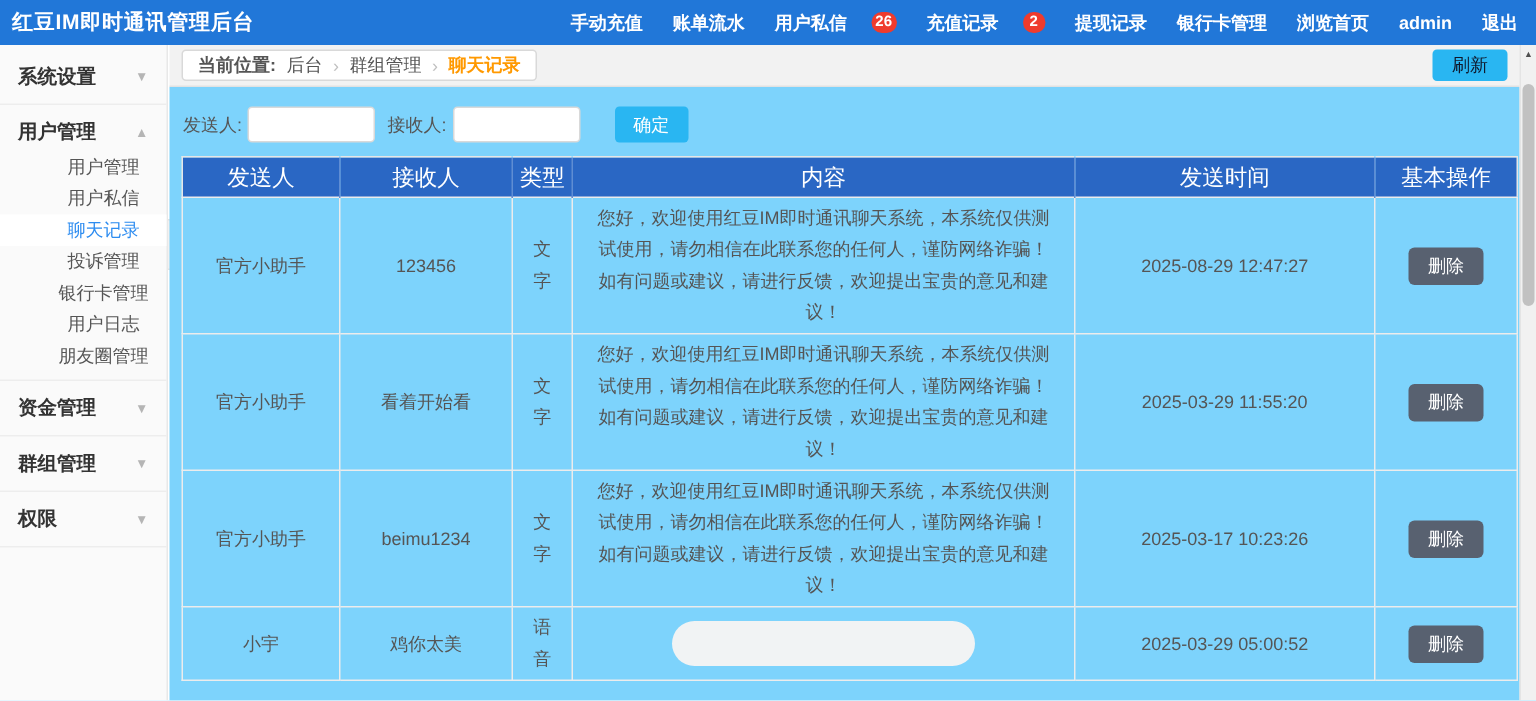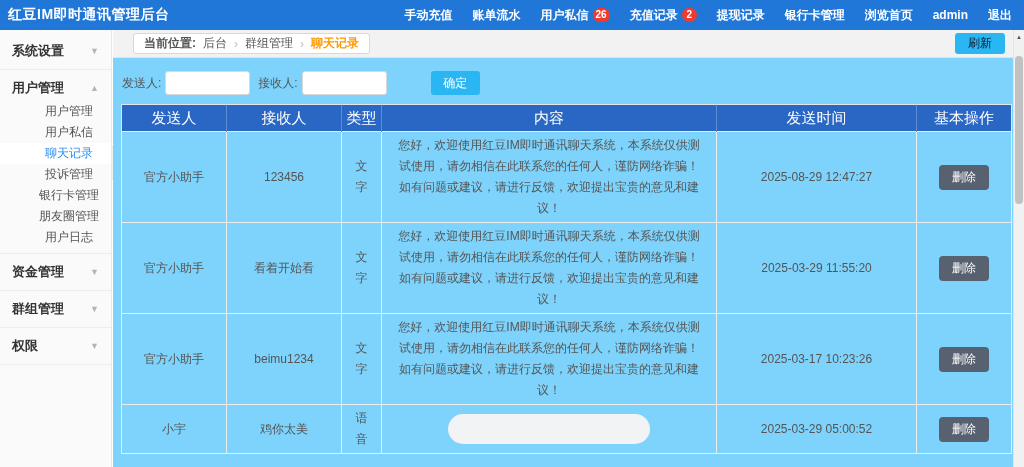--- a/index.html
+++ b/index.html
@@ -7,21 +7,21 @@
   .page { position:relative; width:1024px; height:467px; overflow:hidden; background:#fff; }
 
   
   .topbar { position:absolute; left:0; top:0; width:1024px; height:30px; background:#2177d8;
             display:flex; align-items:center; justify-content:space-between; padding:0 12px 0 8px; }
   .topbar-title { color:#fff; font-size:14px; font-weight:700; letter-spacing:0.5px; }
   .topnav { display:flex; align-items:center; gap:20px; }
   .nav-item { color:#fff; font-size:12px; font-weight:700; cursor:pointer; white-space:nowrap; display:flex; align-items:center; }
   .badge { display:inline-block; min-width:15px; height:14px; line-height:14px; border-radius:8px;
            background:#ef3b2d; color:#fff; font-size:10px; font-weight:700; text-align:center;
-           padding:0 3px; margin-left:4px; }
+           padding:0 3px; margin-left:16px; }
 
   
   .sidebar { position:absolute; left:0; top:30px; width:112px; bottom:0; background:#fafafa;
              border-right:1px solid #e8e8e8; padding-top:8px;text-align:center; }
   .side-section { height:26px; line-height:26px; padding:0 12px; font-size:13px; font-weight:700;
                   color:#333; display:flex; justify-content:space-between; align-items:center; cursor:pointer; }
   .side-chevron { color:#b5b5b5; font-size:9px; }
   .side-sub { height:21px; line-height:21px; padding-left:27px; font-size:12px; color:#555; cursor:pointer; }
   .side-sub.active { background:#fff; color:#2d8cf0; }
   .side-divider { height:1px; background:#ededed; margin:5px 0; }
@@ -29,35 +29,35 @@
                      border:1px solid #e3e3e3; border-left:none; border-radius:0 4px 4px 0;
                      display:flex; align-items:center; justify-content:center; cursor:pointer; }
   .collapse-handle .tri { width:0; height:0; border-top:4px solid transparent; border-bottom:4px solid transparent;
                           border-right:5px solid #a9a9a9; }
 
   
   .crumb-bar { position:absolute; left:113px; top:30px; width:900px; height:28px; background:#f2f2f2;
                border-bottom:1px solid #e2e2e2; display:flex; align-items:center; justify-content:space-between;
                padding:0 8px; }
   .crumb-box { display:flex; align-items:center; background:#fff; border:1px solid #d9d9d9; border-radius:3px;
-               height:21px; padding:0 10px; font-size:12px; gap:7px;margin-left:12px; }
+               height:21px; padding:0 10px; font-size:12px; gap:7px; }
   .crumb-prefix { color:#555; font-weight:700; }
   .crumb-link { color:#555; cursor:pointer; }
   .crumb-sep { color:#c0c0c0; font-size:12px; }
   .crumb-active { color:#ff9900; font-weight:700; }
   .refresh-btn { height:21px; padding:0 13px; background:#29b6f2; border:none; border-radius:3px;
                  color:#0f172a; font-size:12px; cursor:pointer; font-family:inherit; }
 
   
   .content { position:absolute; left:113px; top:58px; width:943px; bottom:0; background:#7dd3fc; }
   .filter-row { display:flex; align-items:center; margin:13px 0 9px 9px; }
   .filter-label { font-size:12px; color:#555; margin-right:4px; }
   .filter-input { width:85px; height:24px; border:1px solid #d9d9d9; border-radius:3px; margin-right:8px;
                   font-size:12px; padding:0 5px; font-family:inherit; }
-  .submit-btn { width:49px; height:24px; margin-left:36px; background:#29b6f2; border:none; border-radius:3px;
+  .submit-btn { width:49px; height:24px; margin-left:15px; background:#29b6f2; border:none; border-radius:3px;
                 color:#fff; font-size:12px; cursor:pointer; font-family:inherit; }
 
   
   table.records { border-collapse:collapse; margin-left:8px; width:890px; table-layout:fixed;
                   border:1px solid #e6e6e6; }
   .records th { background:#2a67c4; color:#fff; font-size:15px; font-weight:400; height:27px;
                 border-right:1px solid rgba(255,255,255,0.25); }
   .records th:last-child { border-right:none; }
   .records td { font-size:12px; color:#555; text-align:center; border:1px solid #ececec;
                 padding:3px 12px; line-height:21px; vertical-align:middle; }
@@ -125,22 +125,22 @@
     <div class="side-divider"></div>
     <div class="side-section">
       <span>用户管理</span>
       <span class="side-chevron">▲</span>
     </div>
     <div class="side-sub"><span>用户管理</span></div>
     <div class="side-sub"><span>用户私信</span></div>
     <div class="side-sub active"><span>聊天记录</span></div>
     <div class="side-sub"><span>投诉管理</span></div>
     <div class="side-sub"><span>银行卡管理</span></div>
+    <div class="side-sub"><span>用户日志</span></div>
     <div class="side-sub"><span>朋友圈管理</span></div>
-    <div class="side-sub"><span>用户日志</span></div>
     <div class="side-divider"></div>
     <div class="side-section">
       <span>资金管理</span>
       <span class="side-chevron">▼</span>
     </div>
     <div class="side-divider"></div>
     <div class="side-section">
       <span>群组管理</span>
       <span class="side-chevron">▼</span>
     </div>

